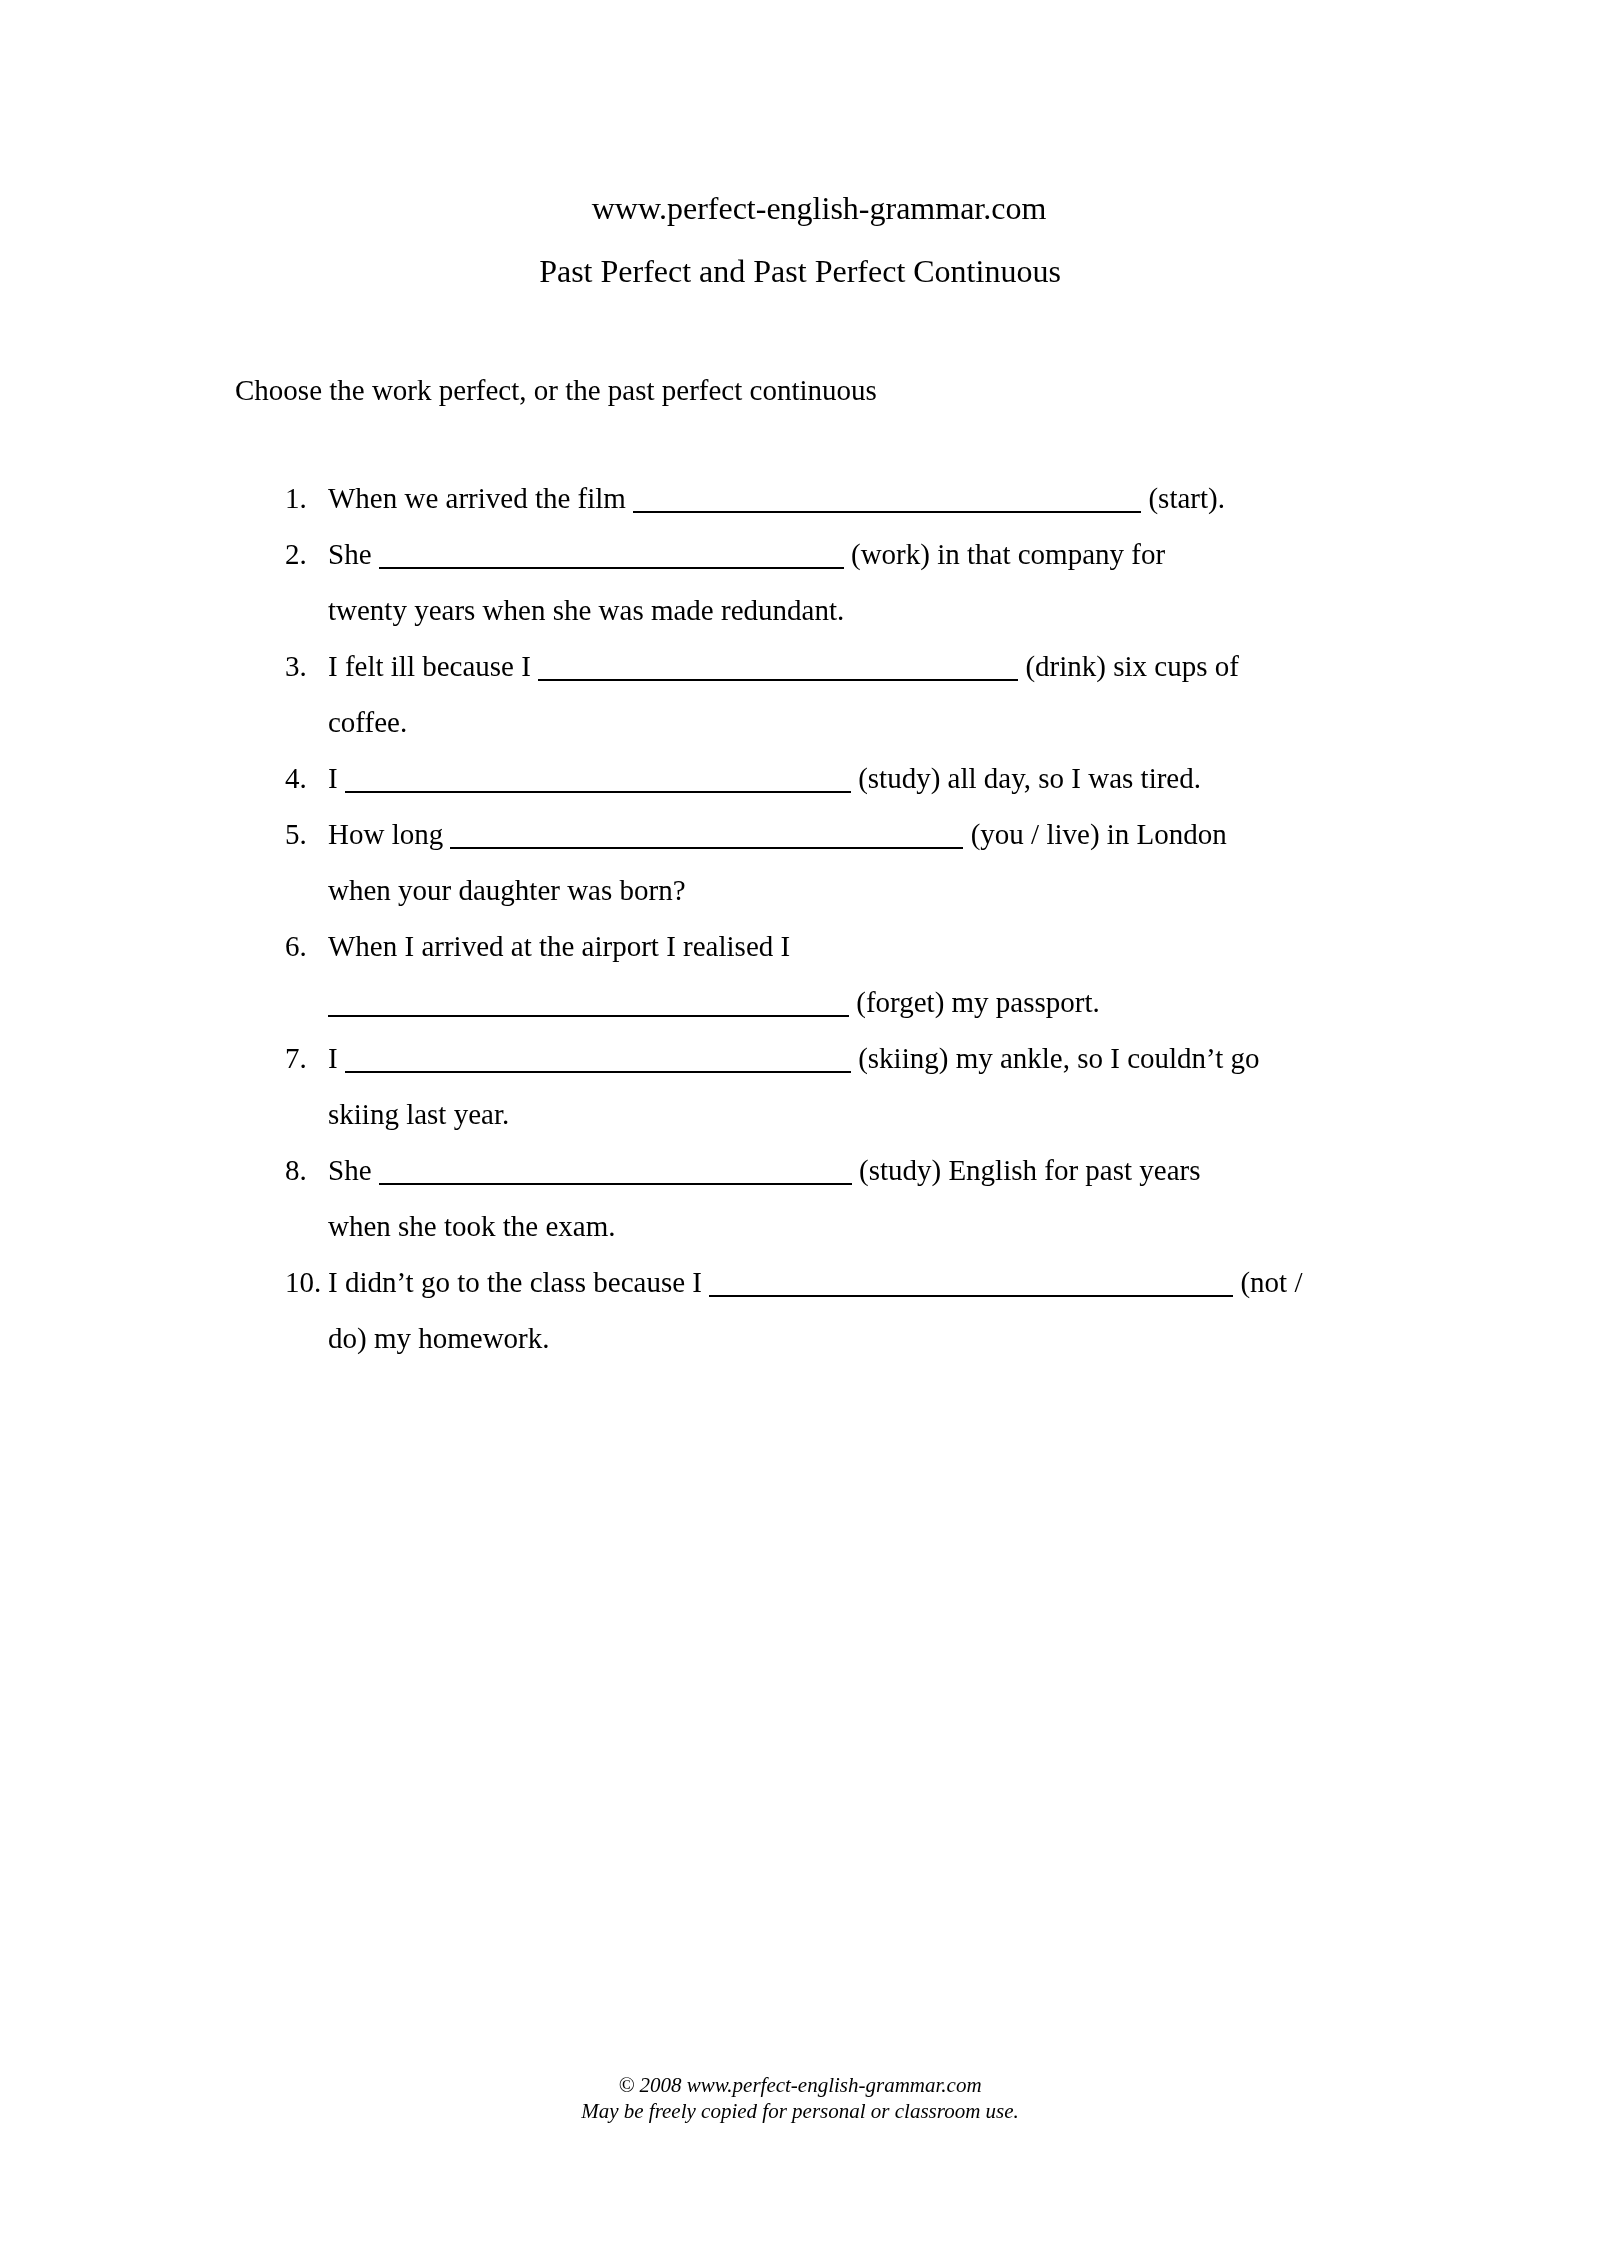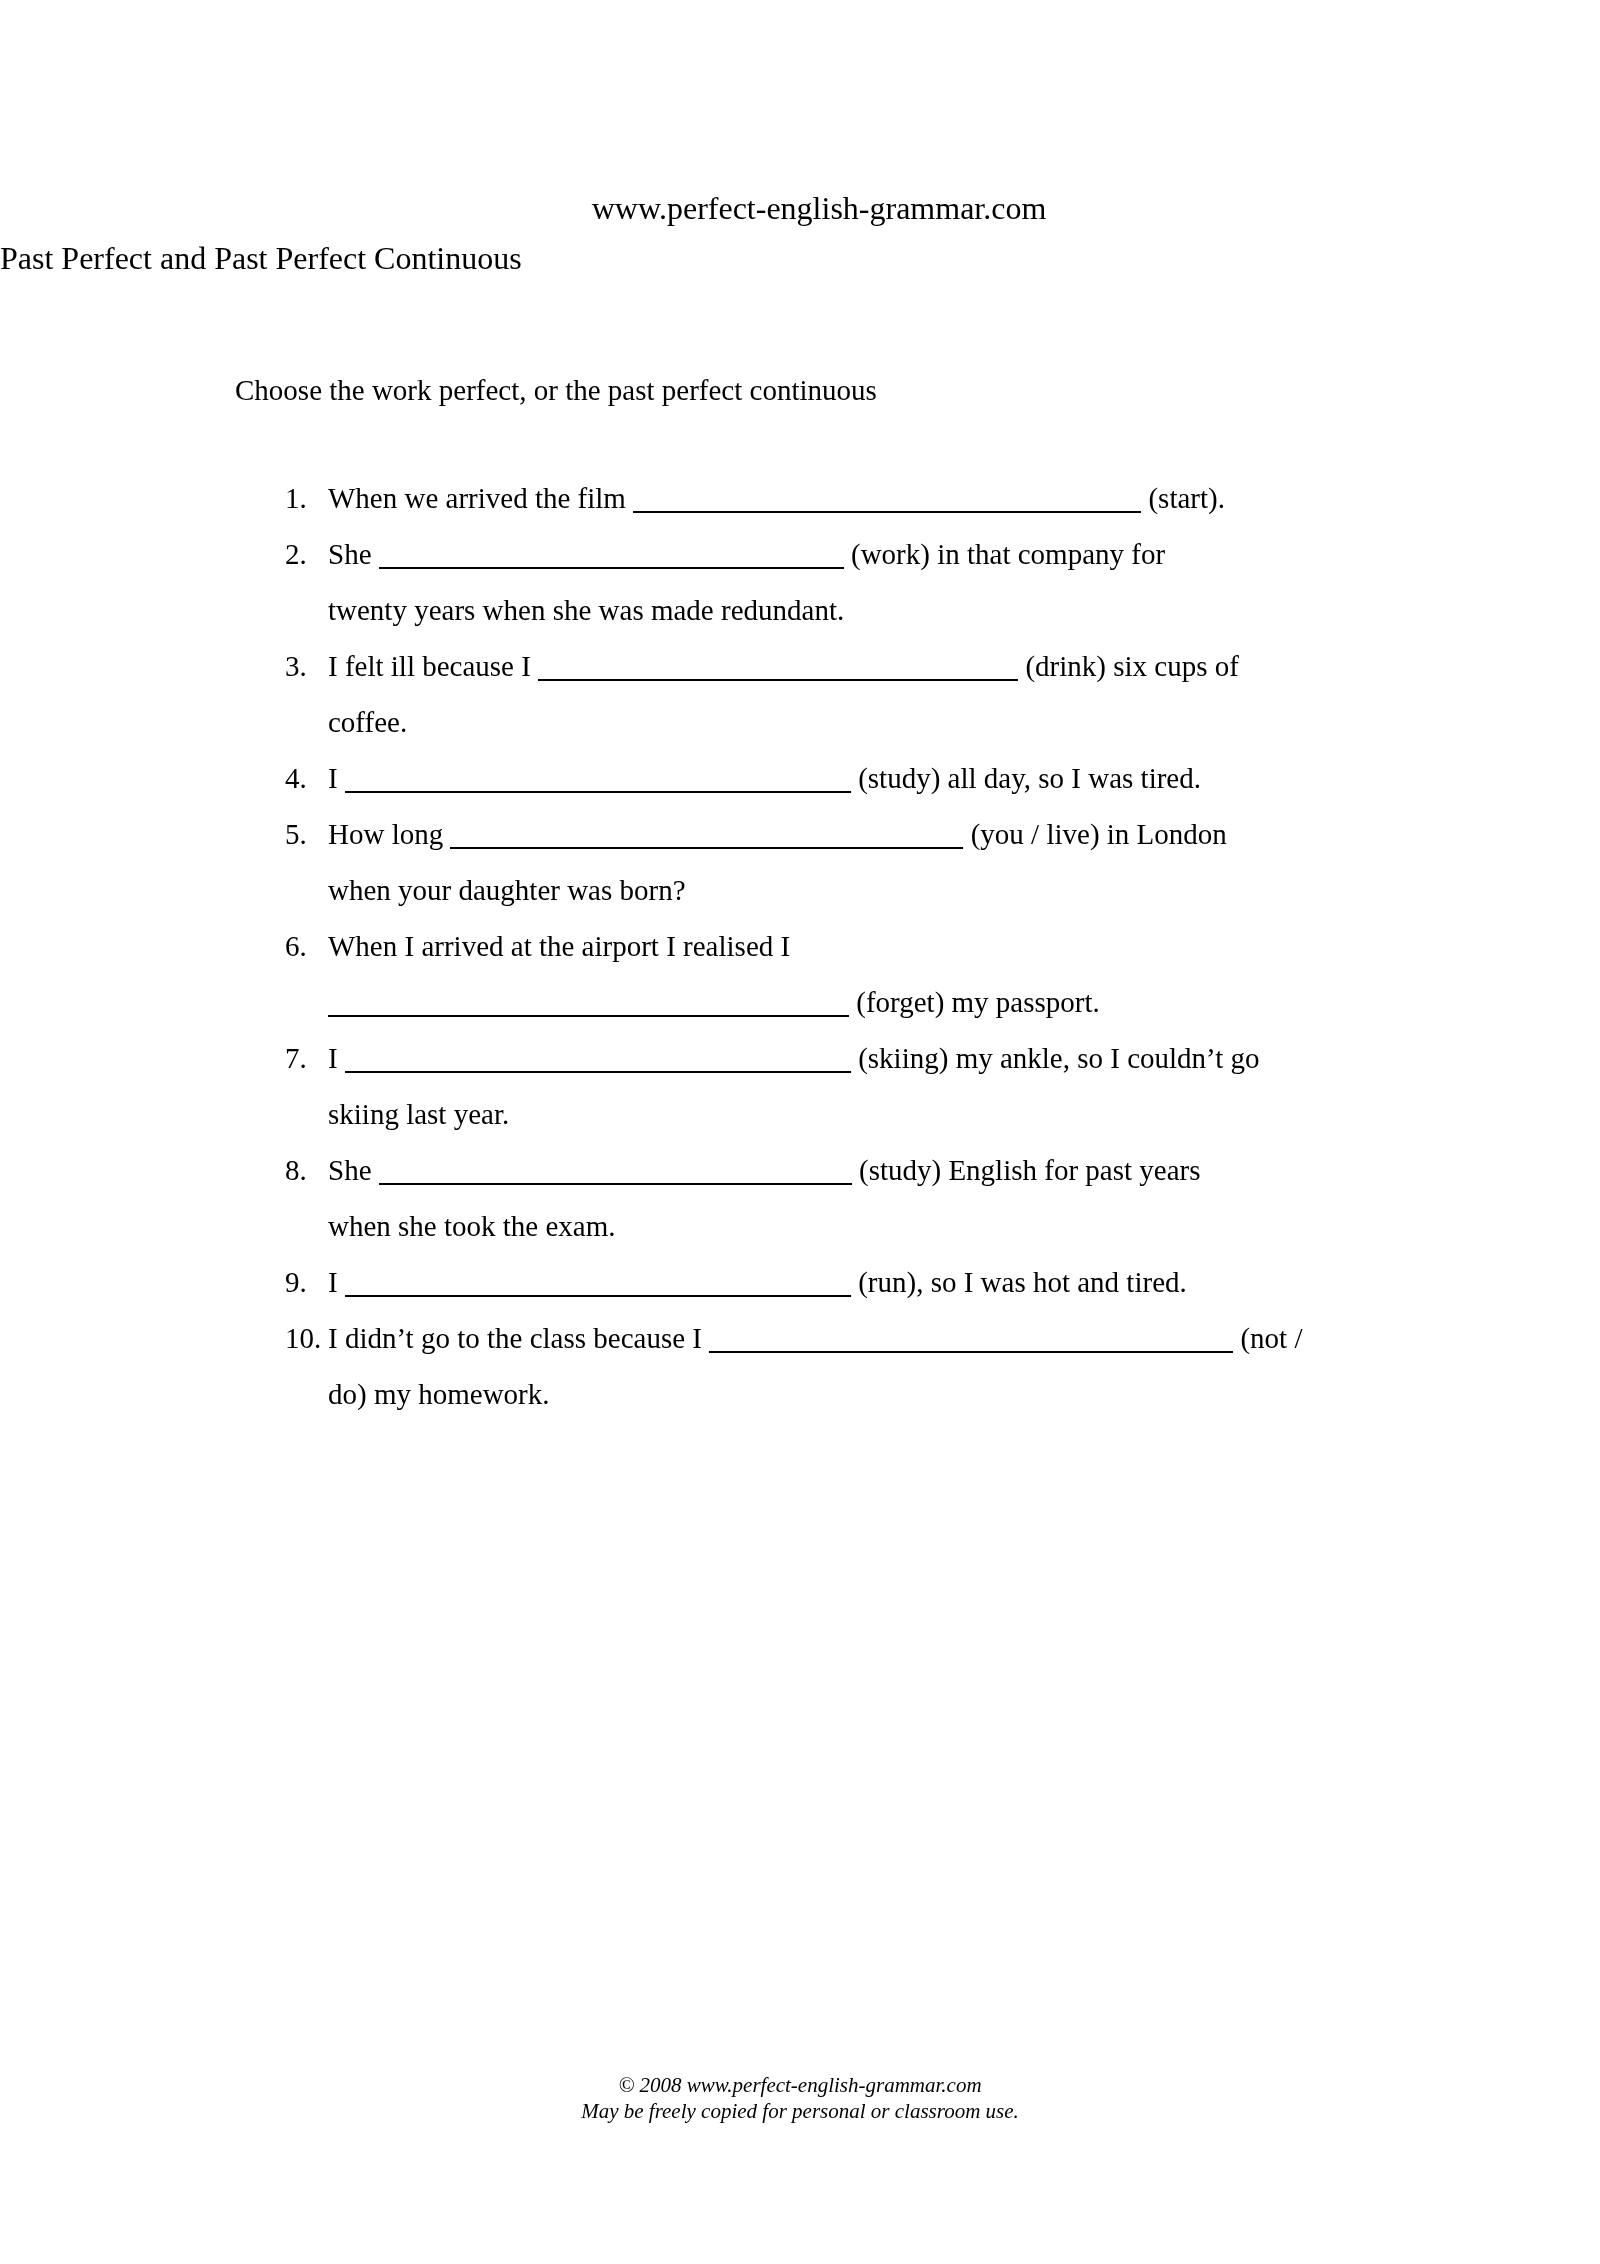--- a/index.html
+++ b/index.html
@@ -20,23 +20,24 @@
     position: absolute;
     top: 190px;
     left: 0;
     width: 1600px;
     text-align: center;
     font-size: 32px;
     margin-left: 19px;
   }
   .doc-title {
     position: absolute;
-    top: 240px;
+    top: 253px;
     left: 0;
     width: 1600px;
+    text-align: center;
     font-size: 32px;
   }
   .instruction {
     position: absolute;
     top: 374px;
     left: 235px;
     font-size: 29px;
   }
   .exercise {
     position: absolute;
@@ -86,21 +87,20 @@
       <div class="line"><span class="num"></span><span>coffee.</span></div>
       <div class="line"><span class="num">4.</span><span>I </span><span class="blank" style="width: 506px;"></span><span> (study) all day, so I was tired.</span></div>
       <div class="line"><span class="num">5.</span><span>How long </span><span class="blank" style="width: 513px;"></span><span> (you / live) in London</span></div>
       <div class="line"><span class="num"></span><span>when your daughter was born?</span></div>
       <div class="line"><span class="num">6.</span><span>When I arrived at the airport I realised I</span></div>
       <div class="line"><span class="num"></span><span class="blank" style="width: 521px;"></span><span> (forget) my passport.</span></div>
       <div class="line"><span class="num">7.</span><span>I </span><span class="blank" style="width: 506px;"></span><span> (skiing) my ankle, so I couldn’t go</span></div>
       <div class="line"><span class="num"></span><span>skiing last year.</span></div>
       <div class="line"><span class="num">8.</span><span>She </span><span class="blank" style="width: 473px;"></span><span> (study) English for past years</span></div>
       <div class="line"><span class="num"></span><span>when she took the exam.</span></div>
-      <div class="line"><span class="num">9.</span><span>I </span><span class="blank" style="width: 506px;"></span><span> (run), so I was hot and tired.</span></div>
       <div class="line"><span class="num">10.</span><span>I didn’t go to the class because I </span><span class="blank" style="width: 524px;"></span><span> (not /</span></div>
       <div class="line"><span class="num"></span><span>do) my homework.</span></div>
     </div>
   <div class="footer">
     <div>© 2008 www.perfect-english-grammar.com</div>
     <div>May be freely copied for personal or classroom use.</div>
   </div>
 </div>
 
 </body></html>

